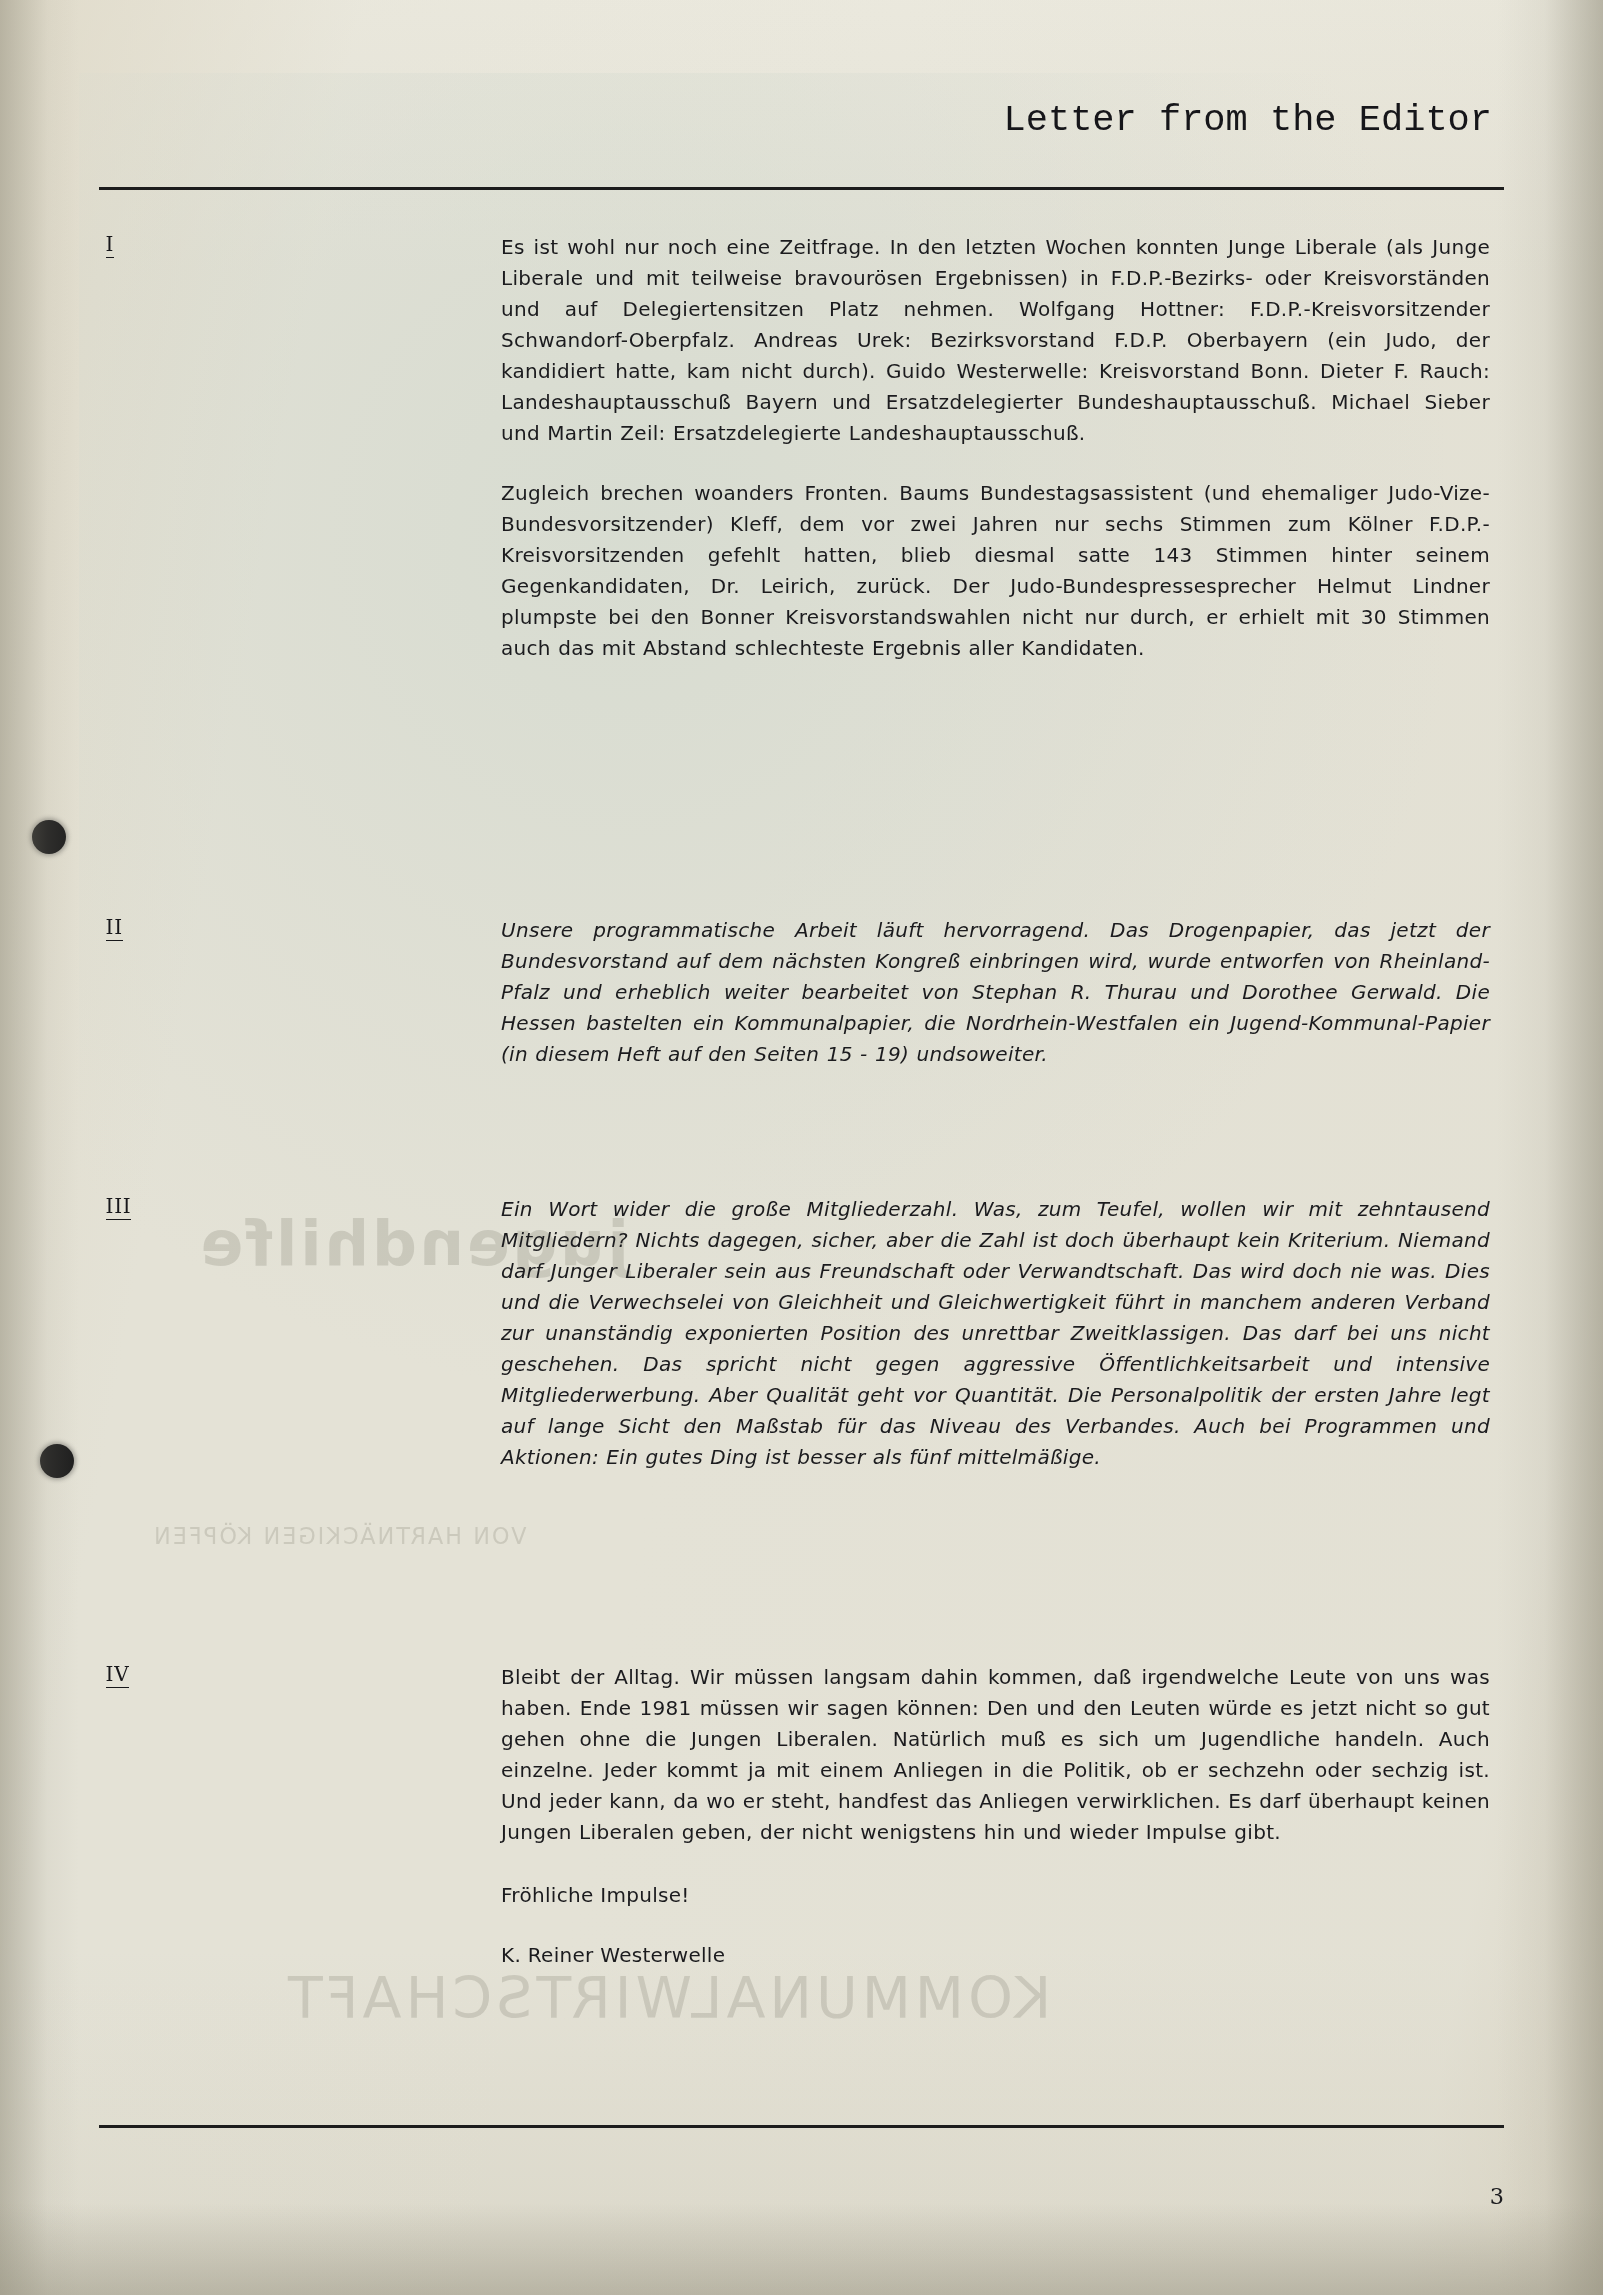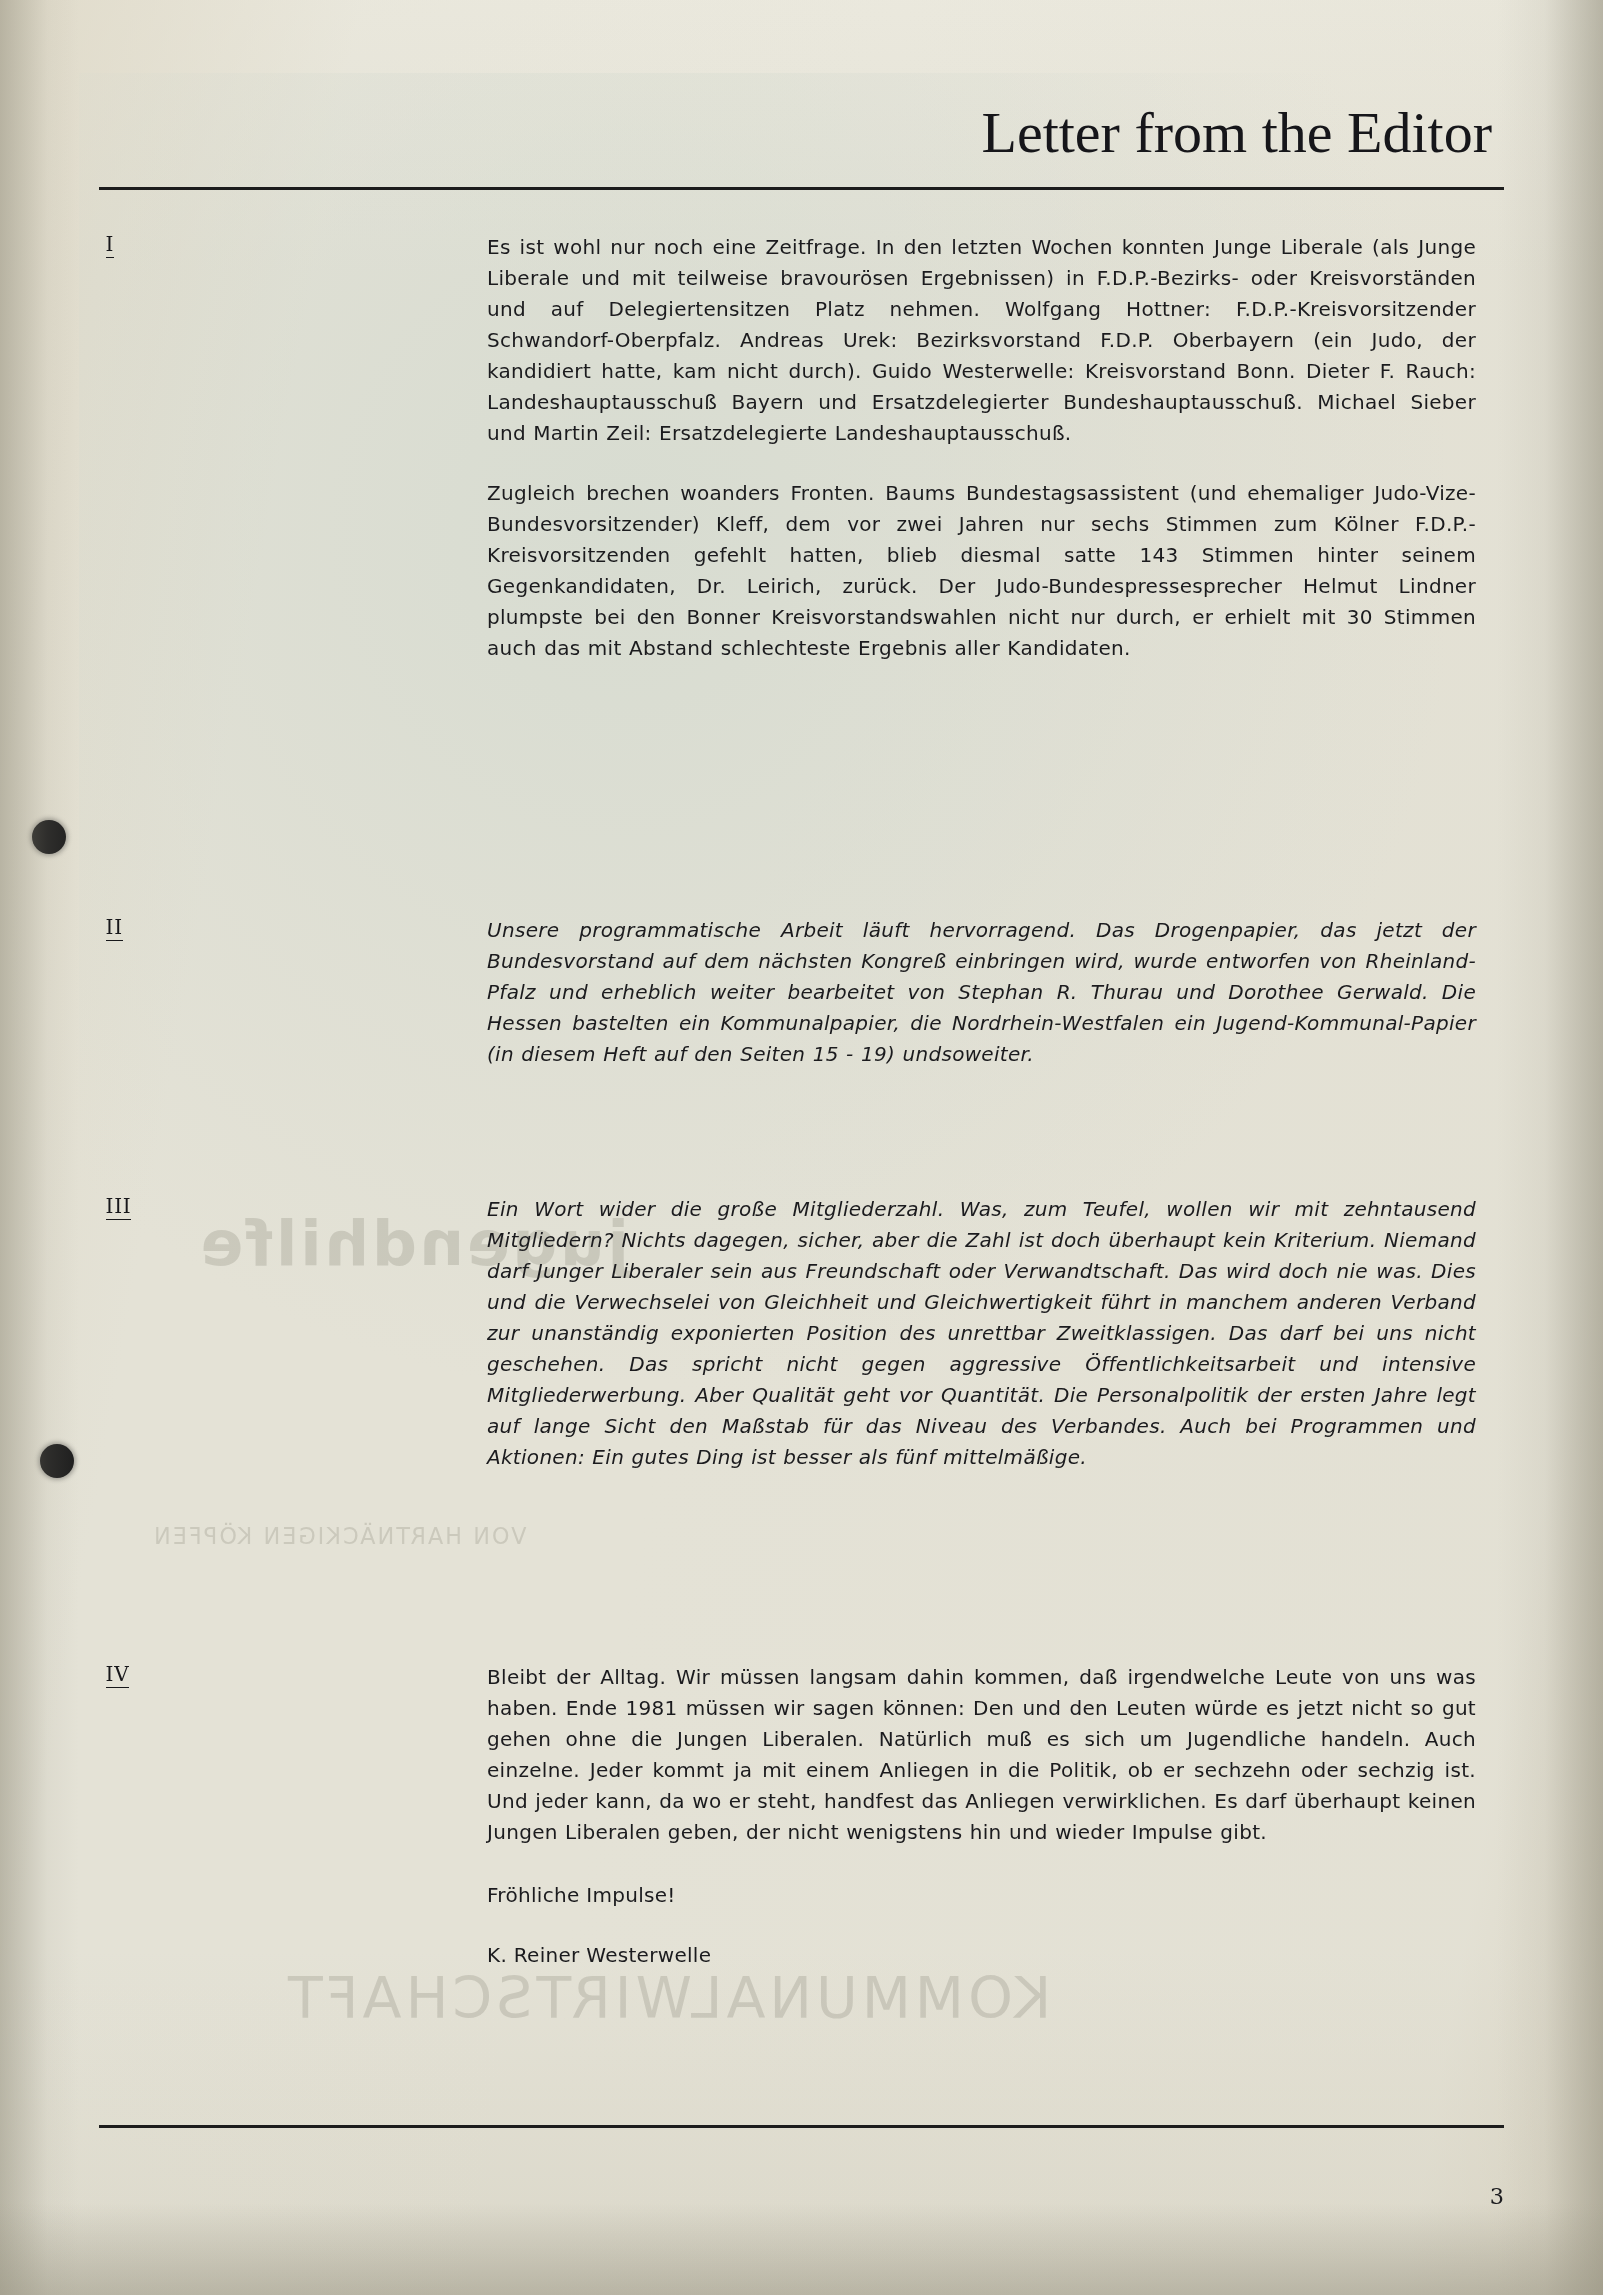--- a/index.html
+++ b/index.html
@@ -47,22 +47,22 @@
 
   .content {
     position: absolute;
     inset: 0;
   }
 
   .title {
     position: absolute;
     right: 111px;
     top: 99px;
-    font-family: Liberation Serif, serif;
-    font-size: 58px;
+    font-family: Liberation Mono, monospace;
+    font-size: 37px;
     letter-spacing: 0px;
     color: #16161a;
     white-space: nowrap;
   }
 
   .rule-top {
     position: absolute;
     left: 99px;
     right: 99px;
     top: 187px;
@@ -93,21 +93,21 @@
     color: #17171a;
     letter-spacing: 0.7px;
   }
   .marker u {
     text-decoration: none;
     border-bottom: 1.3px solid #17171a;
     padding-bottom: 1.3px;
   }
   .body-col {
     position: absolute;
-    left: 388px;
+    left: 402px;
     width: 989px;
   }
   p.para {
     margin: 0 0 29px 0;
     font-family: "DejaVu Sans", sans-serif;
     font-size: 20px;
     line-height: 31px;
     color: #1b1b1e;
     text-align: justify;
     letter-spacing: 0.3px;

